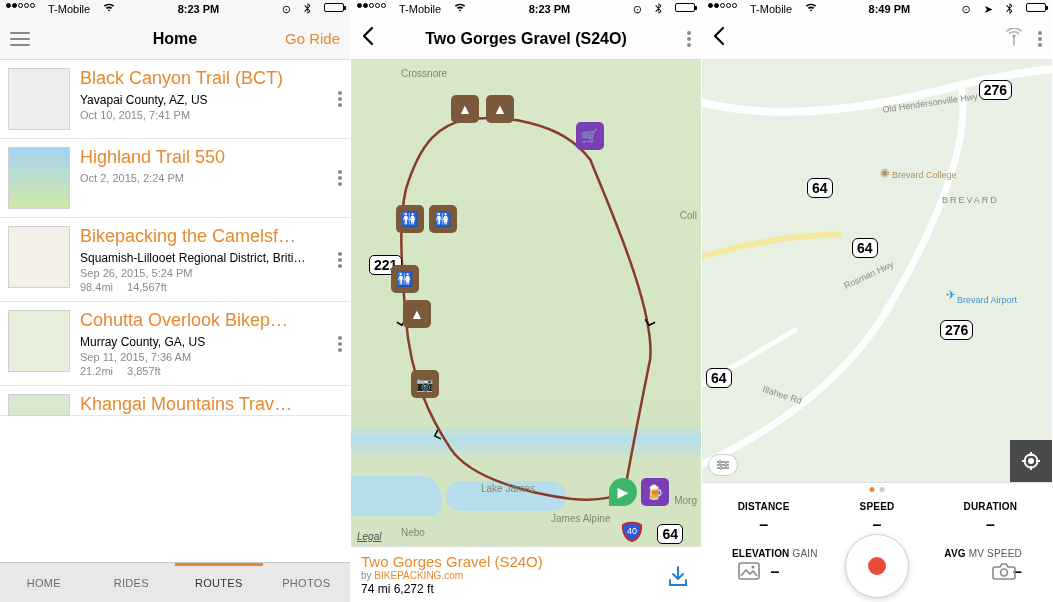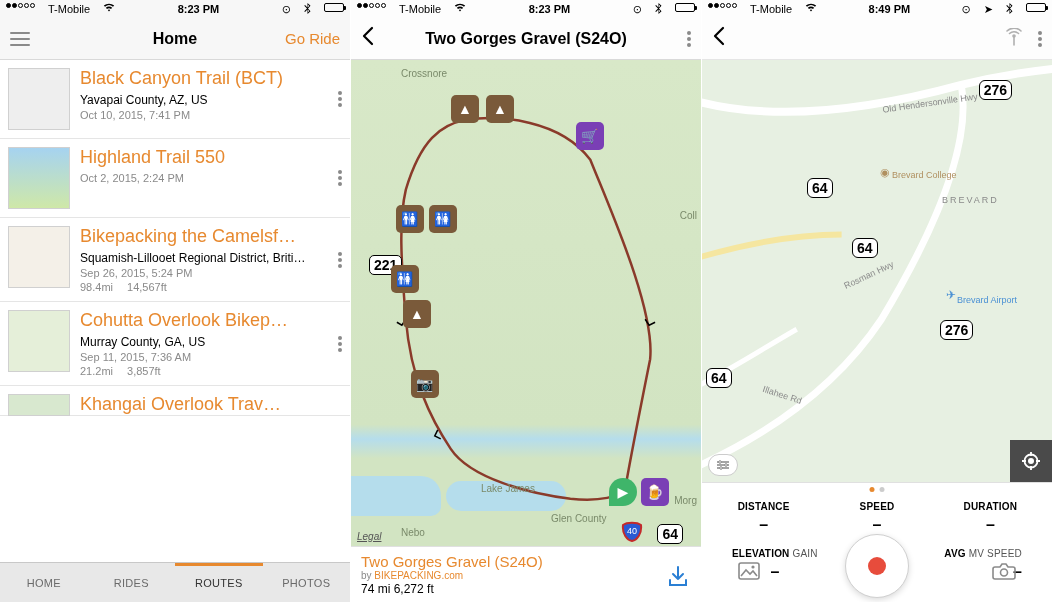--- a/index.html
+++ b/index.html
@@ -198,21 +198,21 @@
         </div>
         <div class="row-more dots-v">
             <span></span>
             <span></span>
             <span></span>
           </div>
       </div>
       <div class="row row-partial">
         <div class="thumb" style="height:22px;"></div>
         <div class="meta">
-          <div class="title">Khangai Overlook Trav…</div>
+          <div class="title">Khangai Mountains Trav…</div>
         </div>
       </div>
     </div>
 
     <div class="tabs">
       <div class="tab">HOME</div>
       <div class="tab">RIDES</div>
       <div class="tab active">ROUTES</div>
       <div class="tab">PHOTOS</div>
     </div>
@@ -269,21 +269,21 @@
         <path d="M275 430 C280 400 290 350 300 300 C305 250 260 150 240 100 C210 60 150 55 115 60 C90 65 70 80 55 130 C48 160 50 200 55 260 C60 320 80 360 100 390 C120 420 180 435 220 440 C250 443 270 438 275 430 Z" fill="none" stroke="#8a3a2a" stroke-width="2.5"></path>
 
         <path d="M90 380 l-6 -3 l3 -6" stroke="#000" stroke-width="1.5" fill="none"></path>
         <path d="M55 260 l-4 6 l-5 -3" stroke="#000" stroke-width="1.5" fill="none"></path>
         <path d="M140 55 l6 -4 l4 6" stroke="#000" stroke-width="1.5" fill="none"></path>
         <path d="M295 260 l4 6 l6 -3" stroke="#000" stroke-width="1.5" fill="none"></path>
       </svg>
 
       <span class="map-lbl" style="top:8px;left:50px;">Crossnore</span>
       <span class="map-lbl" style="bottom:8px;left:50px;">Nebo</span>
-      <span class="map-lbl" style="bottom:22px;left:200px;">Glen County</span>
+      <span class="map-lbl" style="bottom:22px;left:200px;">James Alpine</span>
       <span class="map-lbl" style="bottom:52px;left:130px;">Lake James</span>
       <span class="map-lbl" style="top:150px;right:4px;">Coll</span>
       <span class="map-lbl" style="bottom:40px;right:4px;">Morg</span>
       <span class="map-lbl" style="bottom:4px;left:6px;font-style:italic;color:#555;text-decoration:underline;">Legal</span>
 
       <span class="shield" style="top:195px;left:18px;">221</span>
       <span class="shield" style="bottom:2px;right:18px;">64</span>
       <span class="interstate" style="bottom:4px;left:270px;">
         <svg width="22" height="22" viewBox="0 0 22 22">
             <path d="M2 5 C6 2 16 2 20 5 C21 14 16 20 11 21 C6 20 1 14 2 5 Z" fill="#2a5ad4" stroke="#c42a2a" stroke-width="2"></path>

